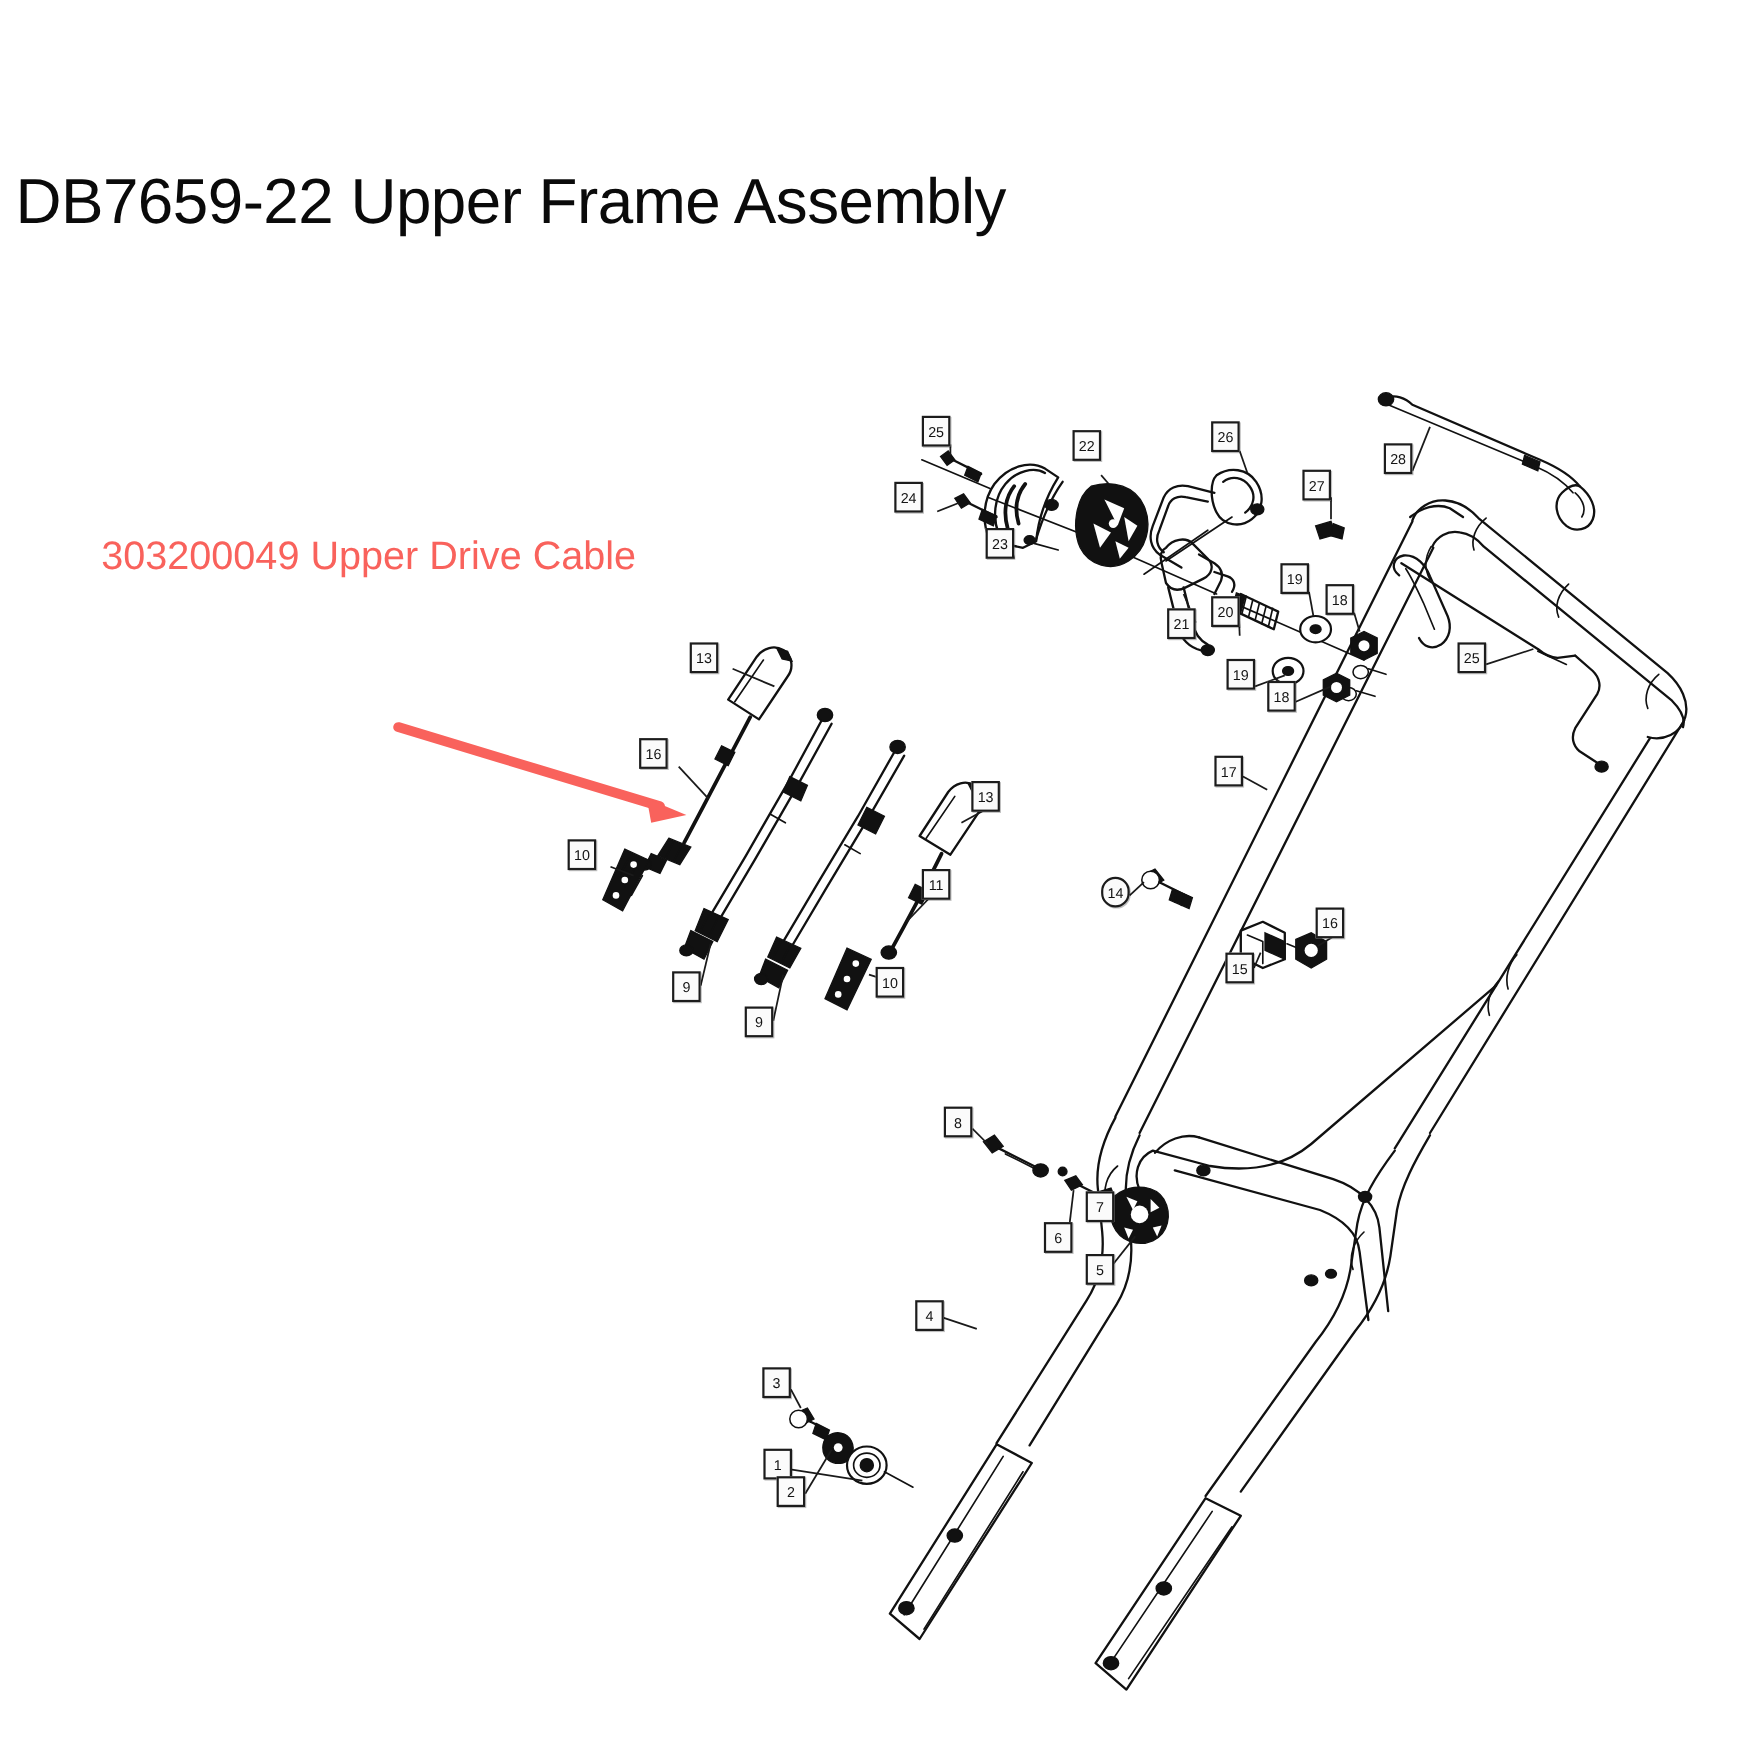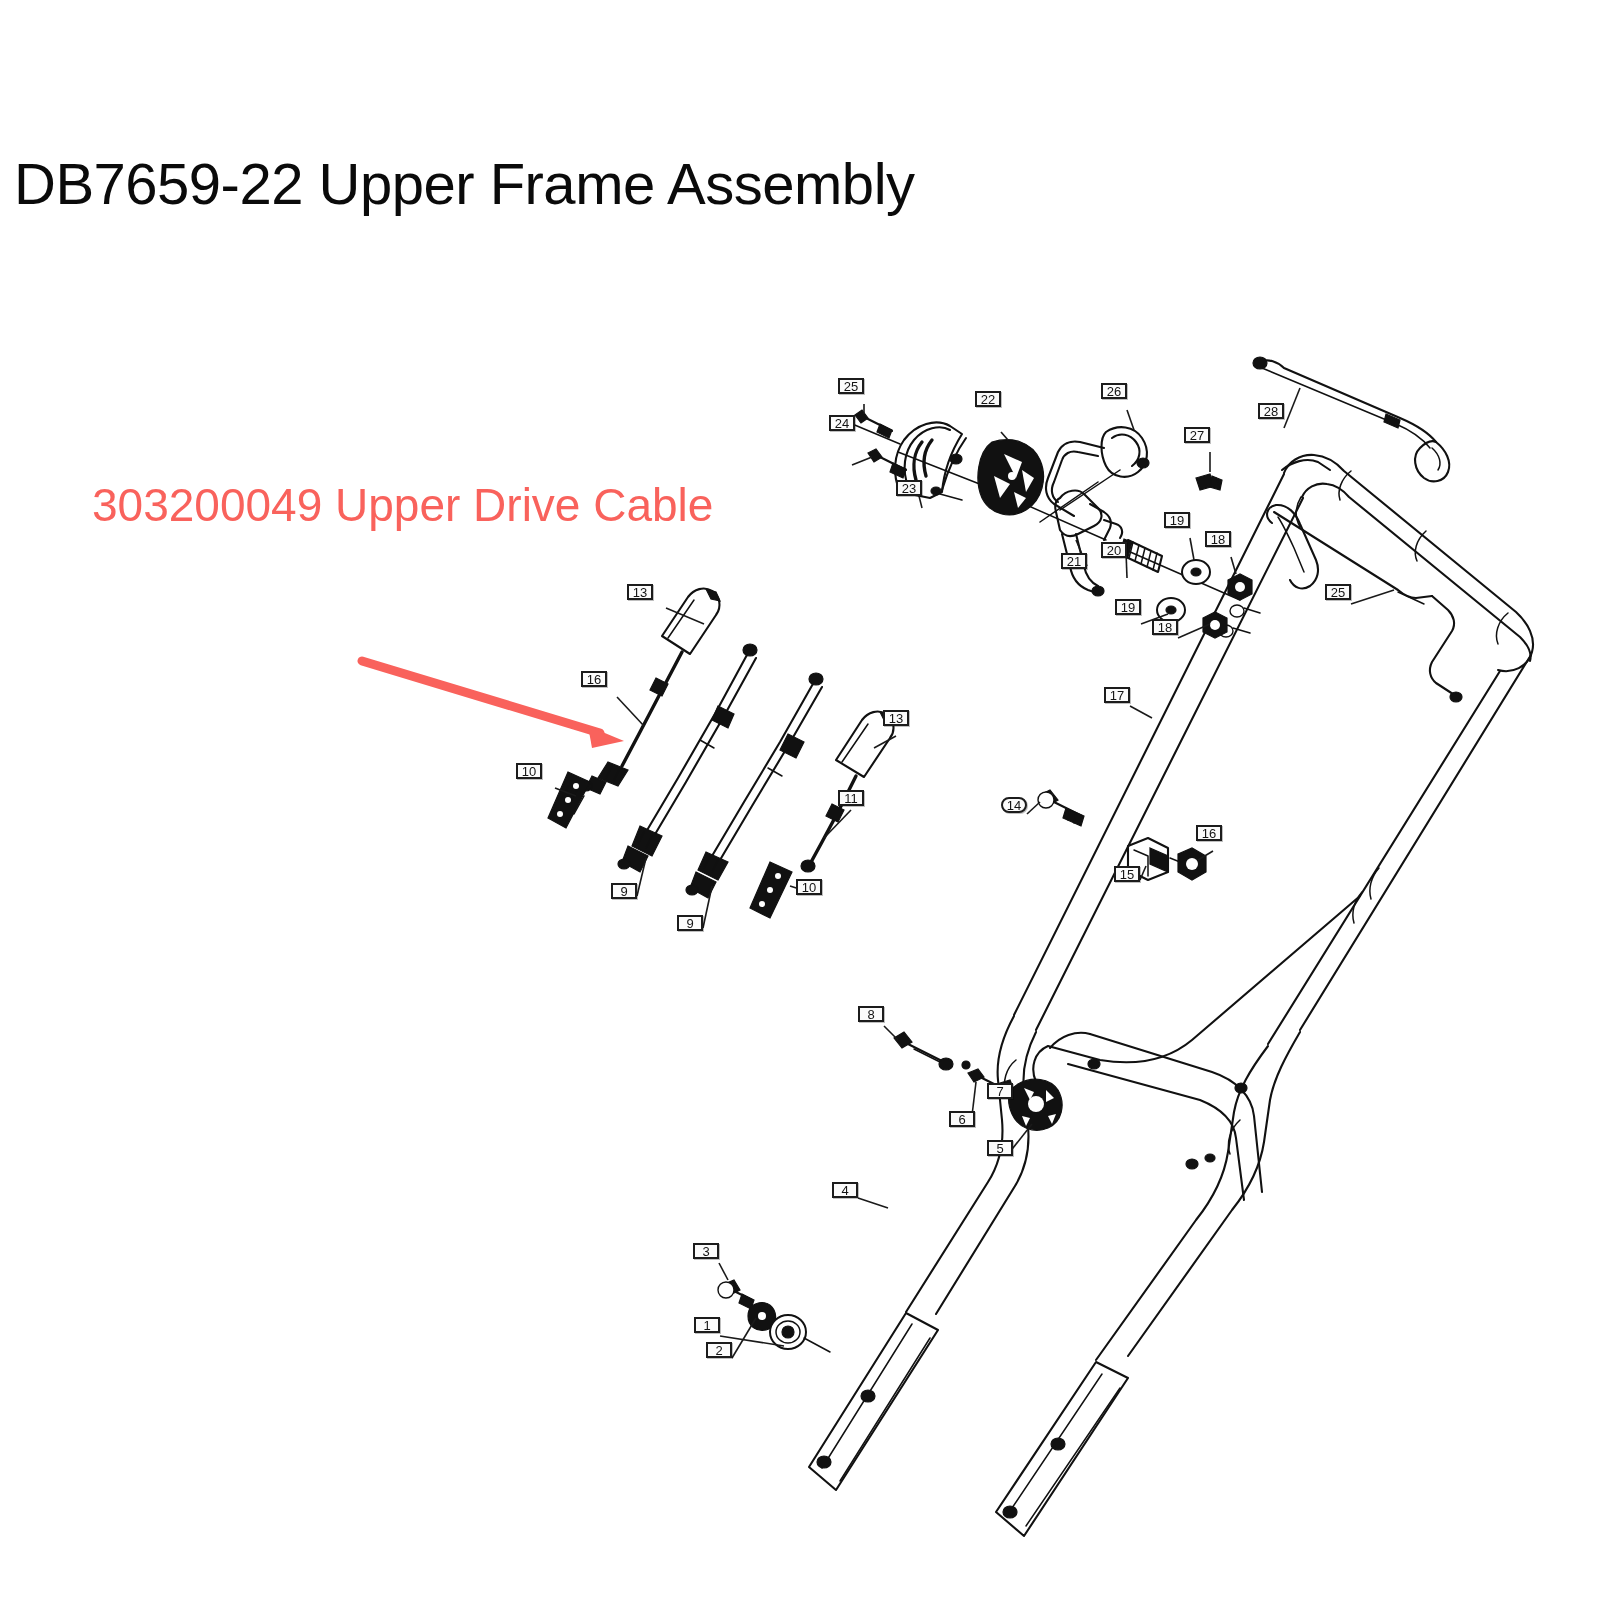--- a/index.html
+++ b/index.html
@@ -28,21 +28,21 @@
     font-weight: 400;
     color: #0a0a0a;
     letter-spacing: -0.5px;
     white-space: nowrap;
     font-family: "Liberation Sans", sans-serif;
   }
   
   #annotation-label {
     position: absolute;
     left: 92px; top: 481px;
-    font-size: 46px;
+    font-size: 36px;
     line-height: 48px;
     color: #f9625c;
     white-space: nowrap;
     font-family: "Liberation Sans", sans-serif;
   }
   
   svg.layer {
     position: absolute;
     left: 0; top: 0;
     width: 1600px; height: 1600px;
@@ -51,21 +51,21 @@
   .ln   { fill: none; stroke: #111; stroke-width: 2.1; stroke-linecap: round; stroke-linejoin: round; }
   .ln-t { fill: none; stroke: #111; stroke-width: 1.5; stroke-linecap: round; stroke-linejoin: round; }
   .ln-h { fill: none; stroke: #111; stroke-width: 3.4; stroke-linecap: round; stroke-linejoin: round; }
   .ln-lead { fill: none; stroke: #1a1a1a; stroke-width: 1.6; }
   .sol  { fill: #111; stroke: #111; stroke-width: 1.2; }
   .wht  { fill: #fff; stroke: #111; stroke-width: 2.0; }
   .wht-t{ fill: #fff; stroke: #111; stroke-width: 1.4; }
   
   .callout-box {
     position: absolute;
-    width: 26px; height: 16px;
+    width: 26px; height: 28px;
     border: 2.4px solid #1c1c1c;
     background: #fbfbfb;
     display: flex; align-items: center; justify-content: center;
     font-size: 13px; line-height: 1;
     color: #141414;
     font-family: "Liberation Sans", sans-serif;
     box-shadow: 1px 1px 0 rgba(0,0,0,0.25);
   }
 </style>
 </head>
@@ -464,21 +464,21 @@
     <div class="callout-box" style="left:1196px; top:825px;">16</div>
     <div class="callout-box" style="left:1104px; top:687px;">17</div>
     <div class="callout-box" style="left:1205px; top:531px;">18</div>
     <div class="callout-box" style="left:1152px; top:619px;">18</div>
     <div class="callout-box" style="left:1164px; top:512px;">19</div>
     <div class="callout-box" style="left:1115px; top:599px;">19</div>
     <div class="callout-box" style="left:1101px; top:542px;">20</div>
     <div class="callout-box" style="left:1061px; top:553px;">21</div>
     <div class="callout-box" style="left:975px;  top:391px;">22</div>
     <div class="callout-box" style="left:896px;  top:480px;">23</div>
-    <div class="callout-box" style="left:813px;  top:415px;margin-left:16px;">24</div>
+    <div class="callout-box" style="left:813px;  top:438px;">24</div>
     <div class="callout-box" style="left:838px;  top:378px;">25</div>
     <div class="callout-box" style="left:1325px; top:584px;">25</div>
     <div class="callout-box" style="left:1101px; top:383px;">26</div>
     <div class="callout-box" style="left:1184px; top:427px;">27</div>
     <div class="callout-box" style="left:1258px; top:403px;">28</div>
   </div>
 
 </div>
 
 </body></html>

